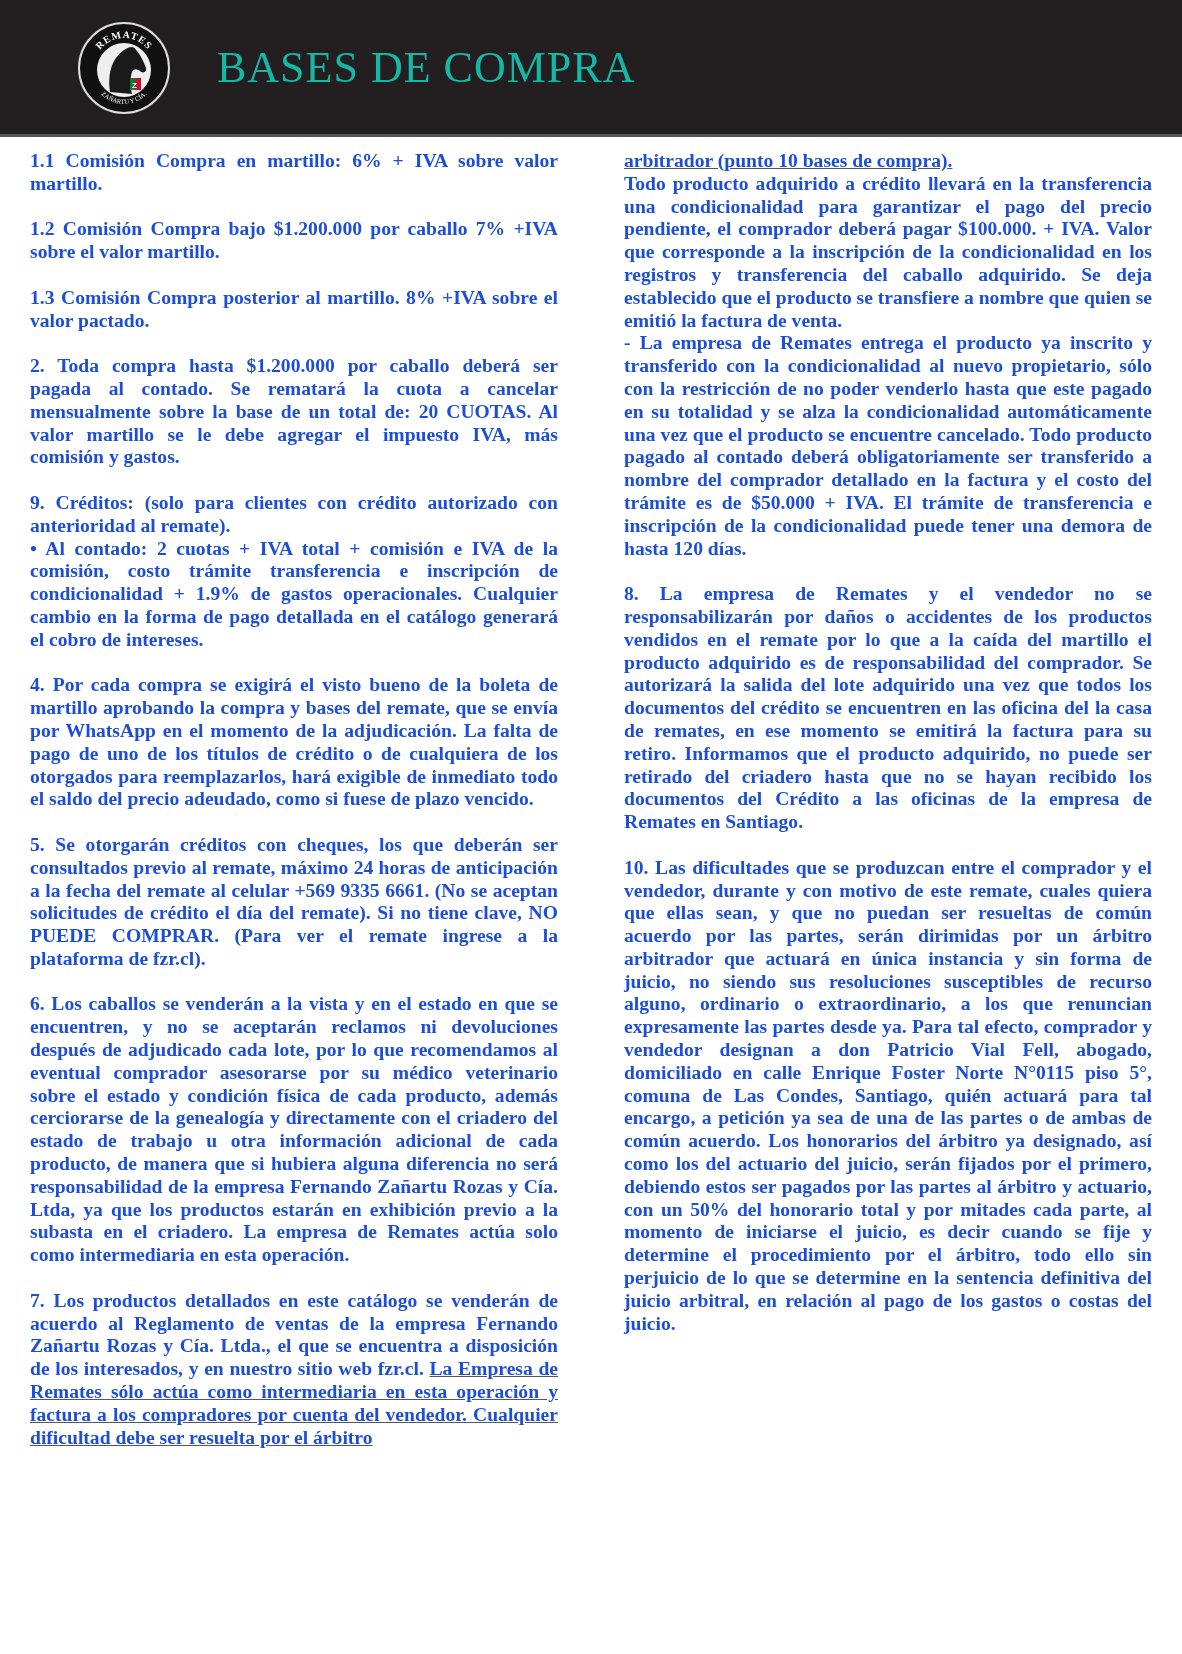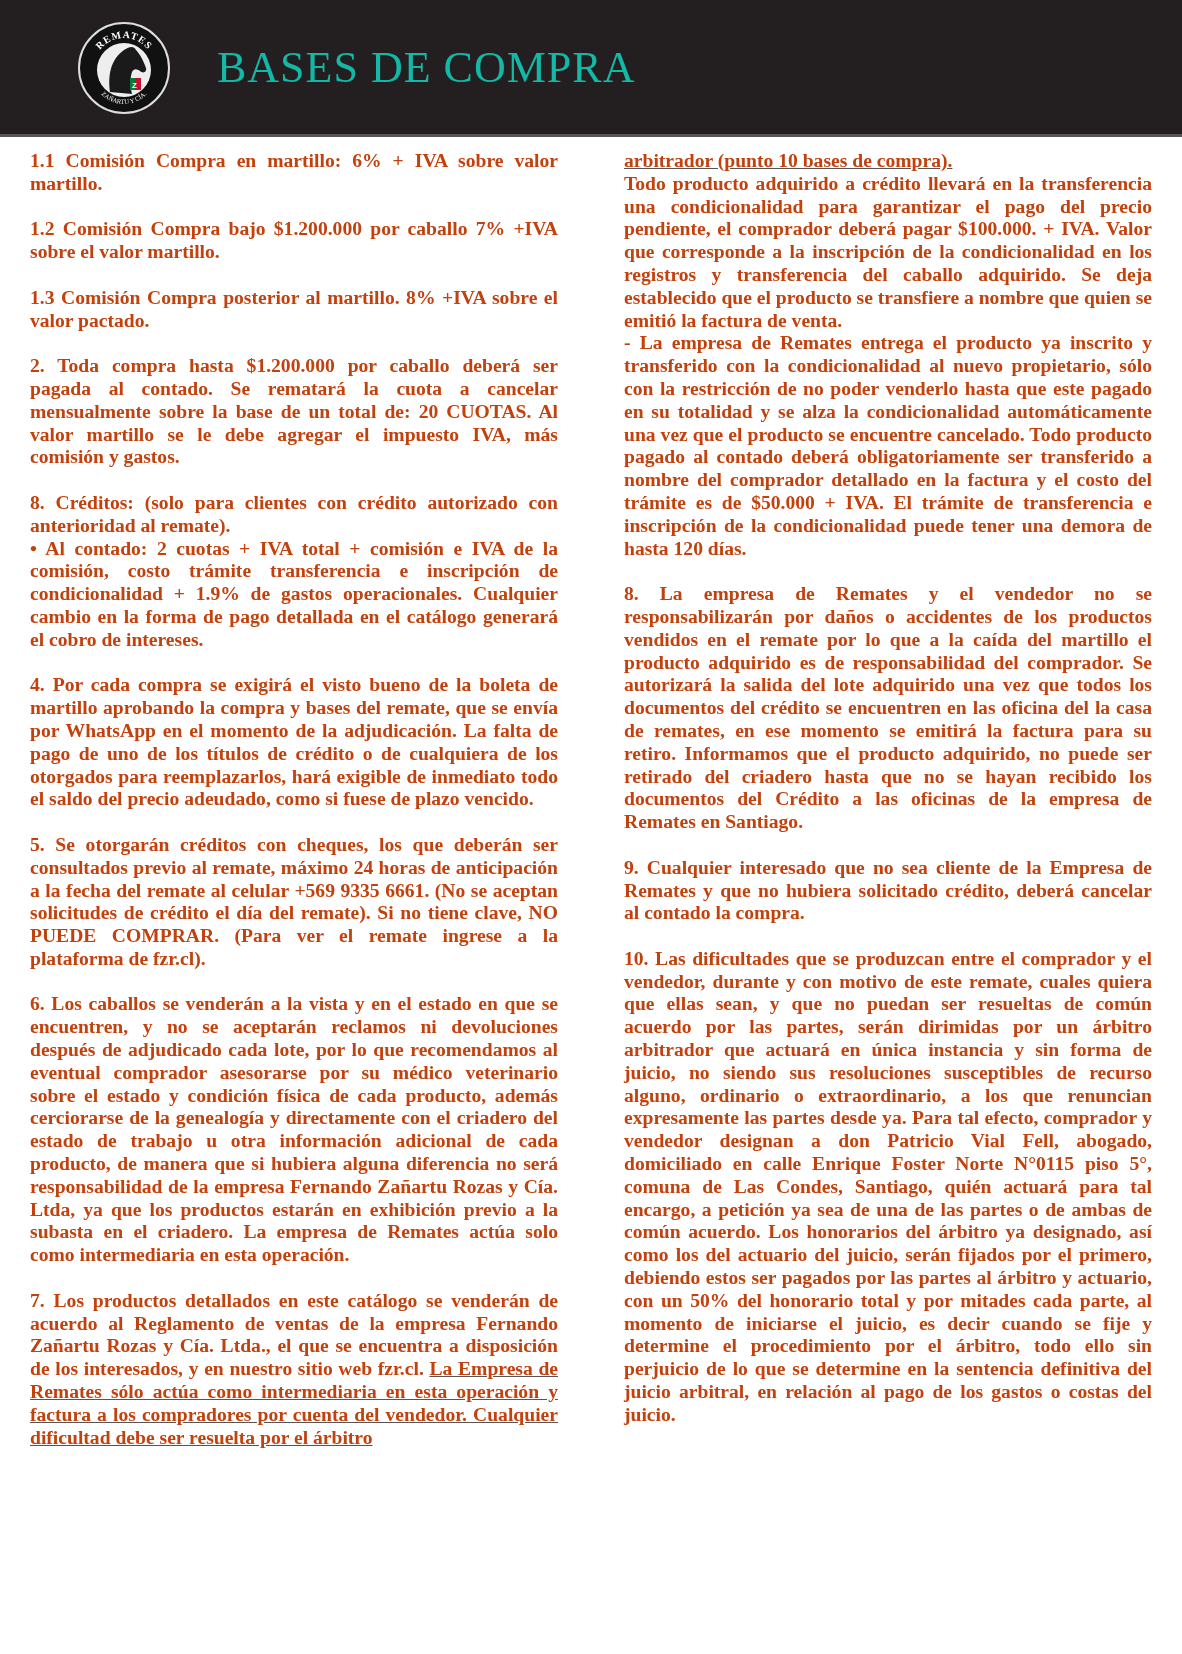--- a/index.html
+++ b/index.html
@@ -22,21 +22,21 @@
     position: absolute; left: 205px; top: 42px;
     font-family: Liberation Serif, serif;
     font-size: 44px; letter-spacing: 1px; color: #14b8a6; font-weight: normal;
     white-space: nowrap;
     margin-left: 12px;
   }
   .col {
     position: absolute; top: 150px; width: 535px;
     font-family: "Liberation Serif", "DejaVu Serif", serif;
     font-weight: bold; font-size: 19.6px; line-height: 22.8px;
-    text-align: justify; color: #c2410c;
+    text-align: justify; color: #1d4ed8;
   }
   .col.left { left: 30px; width: 528px; }
   .col.right { left: 624px; width: 528px; }
   .para { margin: 0 0 22.8px 0; }
   .para.tight { margin-bottom: 0; }
   .line { display: block; }
   .u { text-decoration: underline; text-decoration-color: #555; margin-top: 32px; }
 </style>
 </head>
 <body>
@@ -64,31 +64,30 @@
   </div>
   <div class="title">BASES DE COMPRA</div>
 </div>
 
 <div class="col left">
   <p class="para">1.1 Comisión Compra en martillo: 6% + IVA sobre valor martillo.</p>
   <p class="para">1.2 Comisión Compra bajo $1.200.000 por caballo 7% +IVA sobre el valor martillo.</p>
   <p class="para">1.3 Comisión Compra posterior al martillo. 8% +IVA sobre el valor pactado.</p>
   <p class="para">2. Toda compra hasta $1.200.000 por caballo deberá ser pagada al contado. Se rematará la cuota a cancelar mensualmente sobre la base de un total de: 20 CUOTAS. Al valor martillo se le debe agregar el impuesto IVA, más comisión y gastos.</p>
   <div class="para">
-    <span class="line">8. Créditos: (solo para clientes con crédito autorizado con anterioridad al remate).</span>
+    <span class="line">9. Créditos: (solo para clientes con crédito autorizado con anterioridad al remate).</span>
     <span class="line">• Al contado: 2 cuotas + IVA total + comisión e IVA de la comisión, costo trámite transferencia e inscripción de condicionalidad + 1.9% de gastos operacionales. Cualquier cambio en la forma de pago detallada en el catálogo generará el cobro de intereses.</span>
   </div>
   <p class="para">4. Por cada compra se exigirá el visto bueno de la boleta de martillo aprobando la compra y bases del remate, que se envía por WhatsApp en el momento de la adjudicación. La falta de pago de uno de los títulos de crédito o de cualquiera de los otorgados para reemplazarlos, hará exigible de inmediato todo el saldo del precio adeudado, como si fuese de plazo vencido.</p>
   <p class="para">5. Se otorgarán créditos con cheques, los que deberán ser consultados previo al remate, máximo 24 horas de anticipación a la fecha del remate al celular +569 9335 6661. (No se aceptan solicitudes de crédito el día del remate). Si no tiene clave, NO PUEDE COMPRAR. (Para ver el remate ingrese a la plataforma de fzr.cl).</p>
   <p class="para">6. Los caballos se venderán a la vista y en el estado en que se encuentren, y no se aceptarán reclamos ni devoluciones después de adjudicado cada lote, por lo que recomendamos al eventual comprador asesorarse por su médico veterinario sobre el estado y condición física de cada producto, además cerciorarse de la genealogía y directamente con el criadero del estado de trabajo u otra información adicional de cada producto, de manera que si hubiera alguna diferencia no será responsabilidad de la empresa Fernando Zañartu Rozas y Cía. Ltda, ya que los productos estarán en exhibición previo a la subasta en el criadero. La empresa de Remates actúa solo como intermediaria en esta operación.</p>
   <p class="para tight"><span>7. Los productos detallados en este catálogo se venderán de acuerdo al Reglamento de ventas de la empresa Fernando Zañartu Rozas y Cía. Ltda., el que se encuentra a disposición de los interesados, y en nuestro sitio web fzr.cl. </span><span class="u">La Empresa de Remates sólo actúa como intermediaria en esta operación y factura a los compradores por cuenta del vendedor. Cualquier dificultad debe ser resuelta por el árbitro</span></p>
 </div>
 
 <div class="col right">
   <div class="para">
     <span class="line u" style="display:inline;">arbitrador (punto 10 bases de compra).</span>
     <span class="line">Todo producto adquirido a crédito llevará en la transferencia una condicionalidad para garantizar el pago del precio pendiente, el comprador deberá pagar $100.000. + IVA. Valor que corresponde a la inscripción de la condicionalidad en los registros y transferencia del caballo adquirido. Se deja establecido que el producto se transfiere a nombre que quien se emitió la factura de venta.</span>
     <span class="line">- La empresa de Remates entrega el producto ya inscrito y transferido con la condicionalidad al nuevo propietario, sólo con la restricción de no poder venderlo hasta que este pagado en su totalidad y se alza la condicionalidad automáticamente una vez que el producto se encuentre cancelado. Todo producto pagado al contado deberá obligatoriamente ser transferido a nombre del comprador detallado en la factura y el costo del trámite es de $50.000 + IVA. El trámite de transferencia e inscripción de la condicionalidad puede tener una demora de hasta 120 días.</span>
   </div>
   <p class="para">8. La empresa de Remates y el vendedor no se responsabilizarán por daños o accidentes de los productos vendidos en el remate por lo que a la caída del martillo el producto adquirido es de responsabilidad del comprador. Se autorizará la salida del lote adquirido una vez que todos los documentos del crédito se encuentren en las oficina del la casa de remates, en ese momento se emitirá la factura para su retiro. Informamos que el producto adquirido, no puede ser retirado del criadero hasta que no se hayan recibido los documentos del Crédito a las oficinas de la empresa de Remates en Santiago.</p>
-  <p class="para">9. Cualquier interesado que no sea cliente de la Empresa de Remates y que no hubiera solicitado crédito, deberá cancelar al contado la compra.</p>
   <p class="para tight">10. Las dificultades que se produzcan entre el comprador y el vendedor, durante y con motivo de este remate, cuales quiera que ellas sean, y que no puedan ser resueltas de común acuerdo por las partes, serán dirimidas por un árbitro arbitrador que actuará en única instancia y sin forma de juicio, no siendo sus resoluciones susceptibles de recurso alguno, ordinario o extraordinario, a los que renuncian expresamente las partes desde ya. Para tal efecto, comprador y vendedor designan a don Patricio Vial Fell, abogado, domiciliado en calle Enrique Foster Norte N°0115 piso 5°, comuna de Las Condes, Santiago, quién actuará para tal encargo, a petición ya sea de una de las partes o de ambas de común acuerdo. Los honorarios del árbitro ya designado, así como los del actuario del juicio, serán fijados por el primero, debiendo estos ser pagados por las partes al árbitro y actuario, con un 50% del honorario total y por mitades cada parte, al momento de iniciarse el juicio, es decir cuando se fije y determine el procedimiento por el árbitro, todo ello sin perjuicio de lo que se determine en la sentencia definitiva del juicio arbitral, en relación al pago de los gastos o costas del juicio.</p>
 </div>
 
 </body></html>

